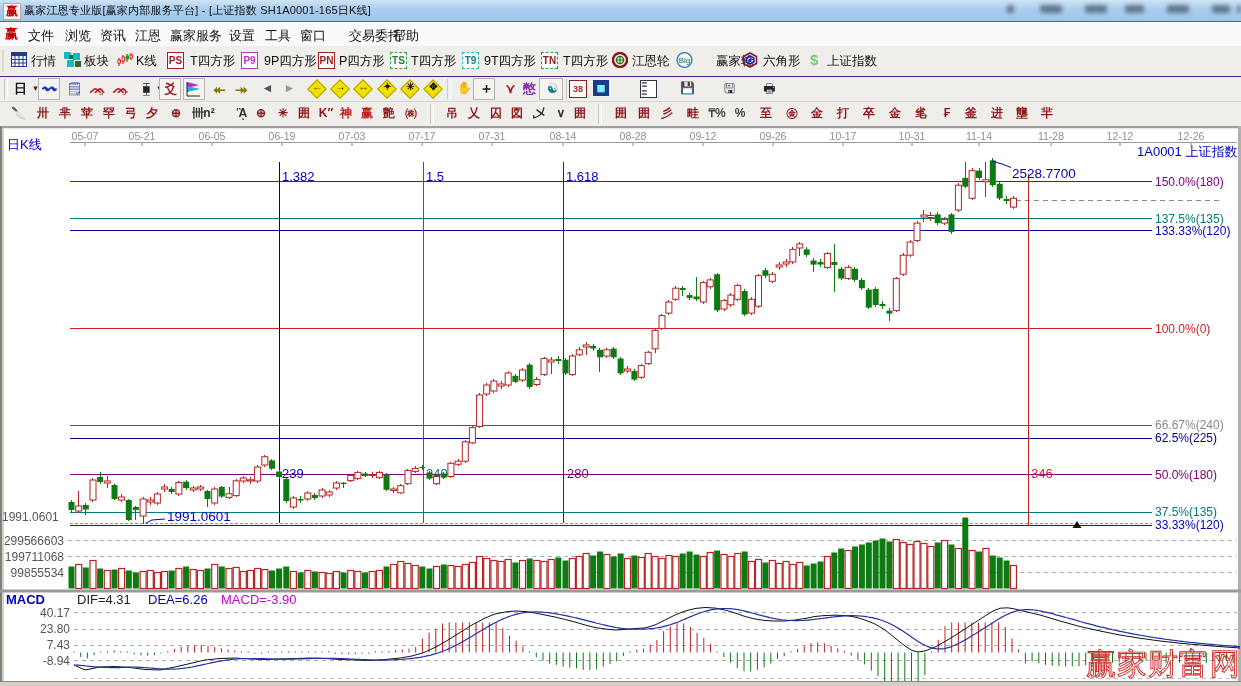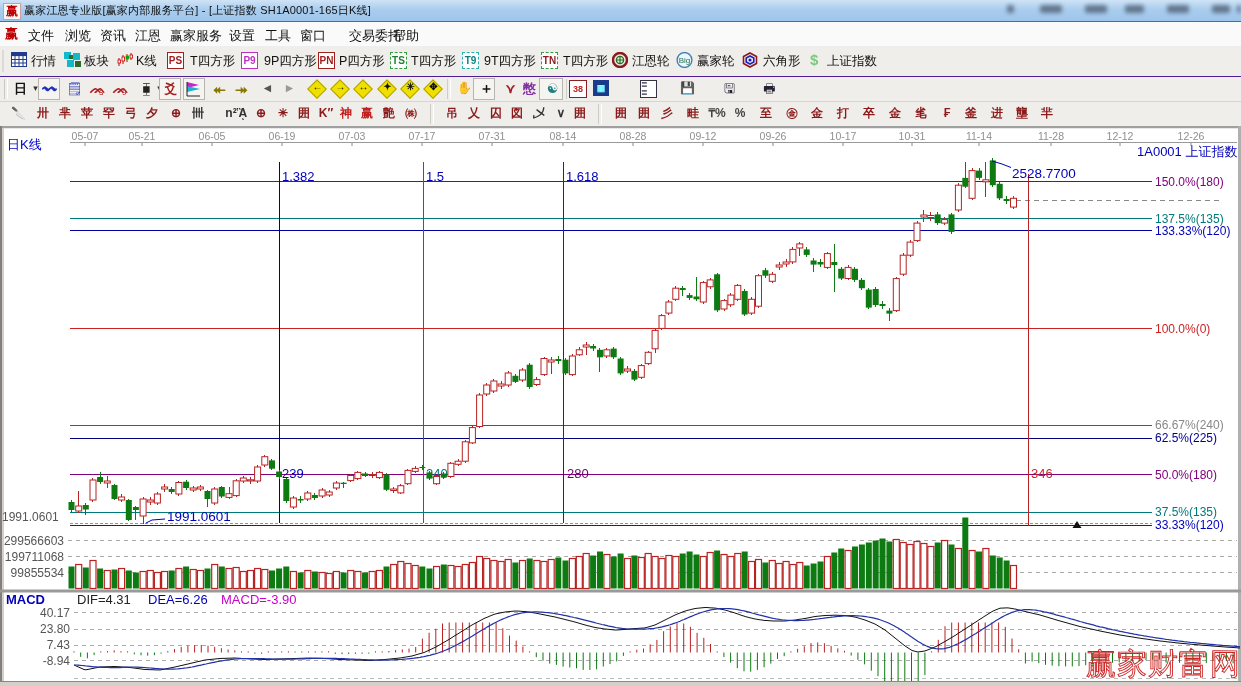--- a/index.html
+++ b/index.html
@@ -88,21 +88,21 @@
  <svg class="abs" style="left:612px;top:6px" width="16" height="16" viewBox="0 0 16 16">
       <circle cx="8" cy="8" r="7" fill="none" stroke="#8b1a1a" stroke-width="2.4"></circle>
       <circle cx="8" cy="8" r="3.6" fill="none" stroke="#207020" stroke-width="1.4"></circle>
       <path d="M8 4v8M4 8h8" stroke="#207020" stroke-width="1.2"></path>
     </svg>
  <span class="abs t1txt" style="left:632px">江恩轮</span>
  <svg class="abs" style="left:676px;top:6px" width="17" height="16" viewBox="0 0 17 16">
       <circle cx="8.5" cy="8" r="7.4" fill="#eef6fb" stroke="#4080b0" stroke-width="1.4"></circle>
       <text x="8.5" y="11" font-size="8" fill="#207050" text-anchor="middle" font-family="Liberation Sans">Big</text>
     </svg>
- <span class="abs t1txt" style="left:697px">赢家轮</span>
+ <span class="abs t1txt" style="left:716px">赢家轮</span>
  <svg class="abs" style="left:742px;top:6px" width="16" height="16" viewBox="0 0 16 16">
       <path d="M8 1 L14.5 4.5 L14.5 11.5 L8 15 L1.5 11.5 L1.5 4.5 Z" fill="none" stroke="#8b1a1a" stroke-width="1.6"></path>
       <path d="M8 4 L11.8 6 L11.8 10 L8 12 L4.2 10 L4.2 6 Z" fill="none" stroke="#2020c0" stroke-width="1.6"></path>
       <circle cx="8" cy="8" r="1.6" fill="#2020c0"></circle>
     </svg>
  <span class="abs t1txt" style="left:763px">六角形</span>
  <span class="abs" style="left:810px;top:5px;font-size:15px;font-weight:bold;color:#7cc87c">$</span>
  <span class="abs t1txt" style="left:827px">上证指数</span>
 </div>
 
@@ -175,21 +175,21 @@
 <div class="abs" id="tb3">
  <span class="abs ico3" style="left:10px;color:#8b1a1a">🔪</span>
  <span class="abs ico3" style="left:34px;color:#8b1a1a">卅</span>
  <span class="abs ico3" style="left:56px;color:#8b1a1a">芈</span>
  <span class="abs ico3" style="left:78px;color:#8b1a1a">苹</span>
  <span class="abs ico3" style="left:100px;color:#8b1a1a">罕</span>
  <span class="abs ico3" style="left:122px;color:#8b1a1a">弓</span>
  <span class="abs ico3" style="left:143px;color:#8b1a1a">夕</span>
  <span class="abs ico3" style="left:167px;color:#8b1a1a">⊕</span>
  <span class="abs ico3" style="left:189px;color:#333333">卌</span>
- <span class="abs ico3" style="left:222px;color:#333333">n²</span>
+ <span class="abs ico3" style="left:200px;color:#333333">n²</span>
  <span class="abs ico3" style="left:233px;color:#333333">ᾋ</span>
  <span class="abs ico3" style="left:252px;color:#8b1a1a">⊕</span>
  <span class="abs ico3" style="left:274px;color:#8b1a1a">✳</span>
  <span class="abs ico3" style="left:295px;color:#8b1a1a">囲</span>
  <span class="abs ico3" style="left:317px;color:#8b1a1a">K″</span>
  <span class="abs ico3" style="left:337px;color:#c02020">神</span>
  <span class="abs ico3" style="left:358px;color:#c02020">赢</span>
  <span class="abs ico3" style="left:380px;color:#8b1a1a">艶</span>
  <span class="abs ico3" style="left:402px;color:#8b1a1a">㈱</span>
  <div class="abs sep2" style="left:430px"></div>

